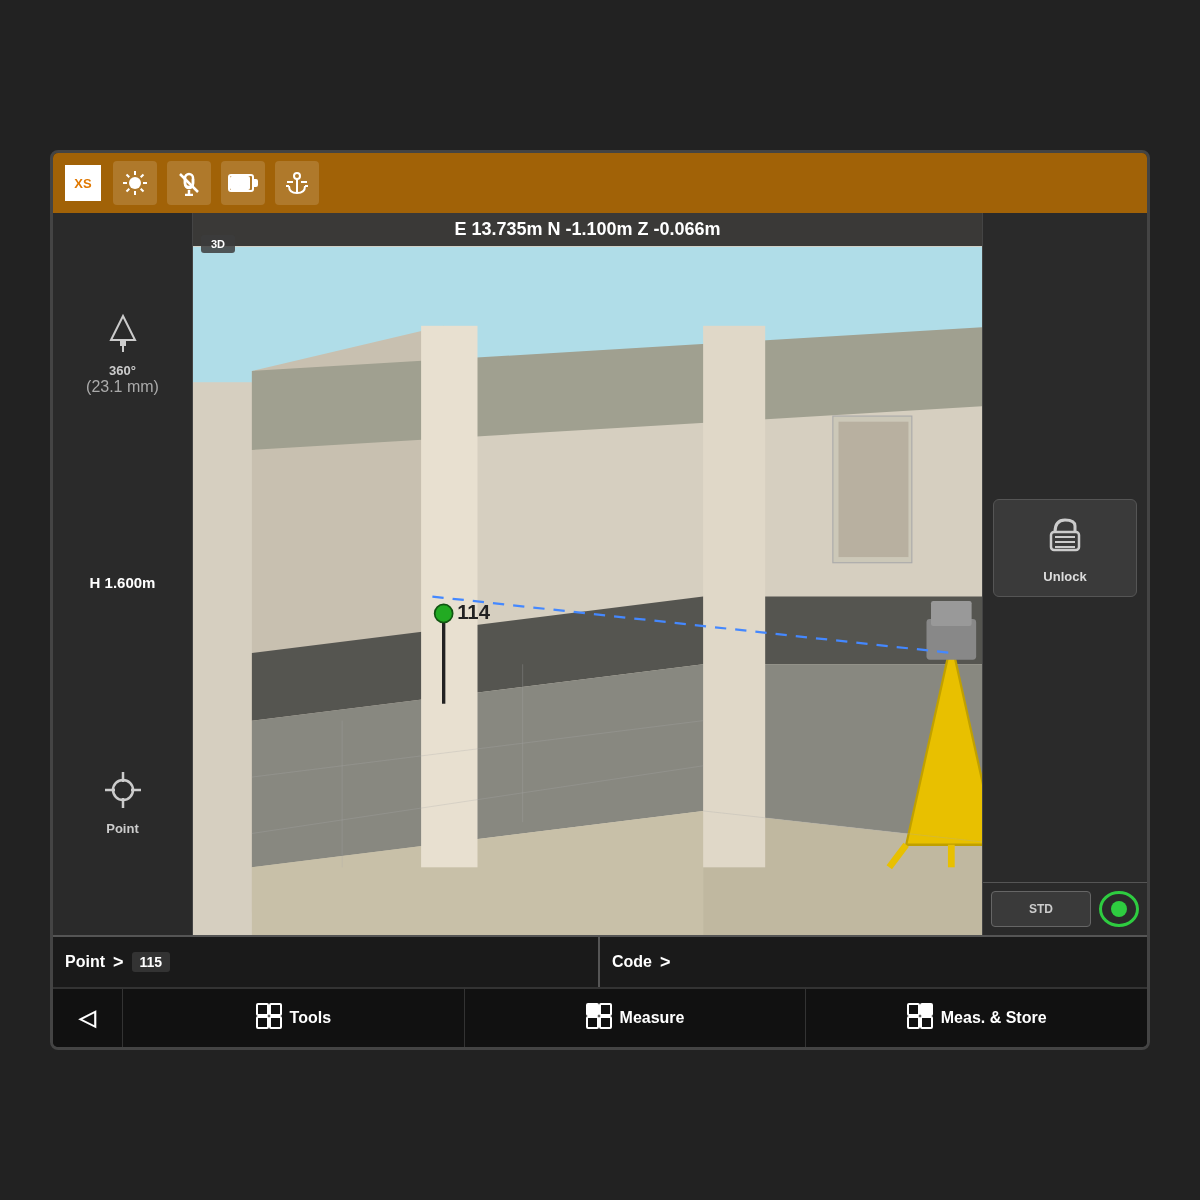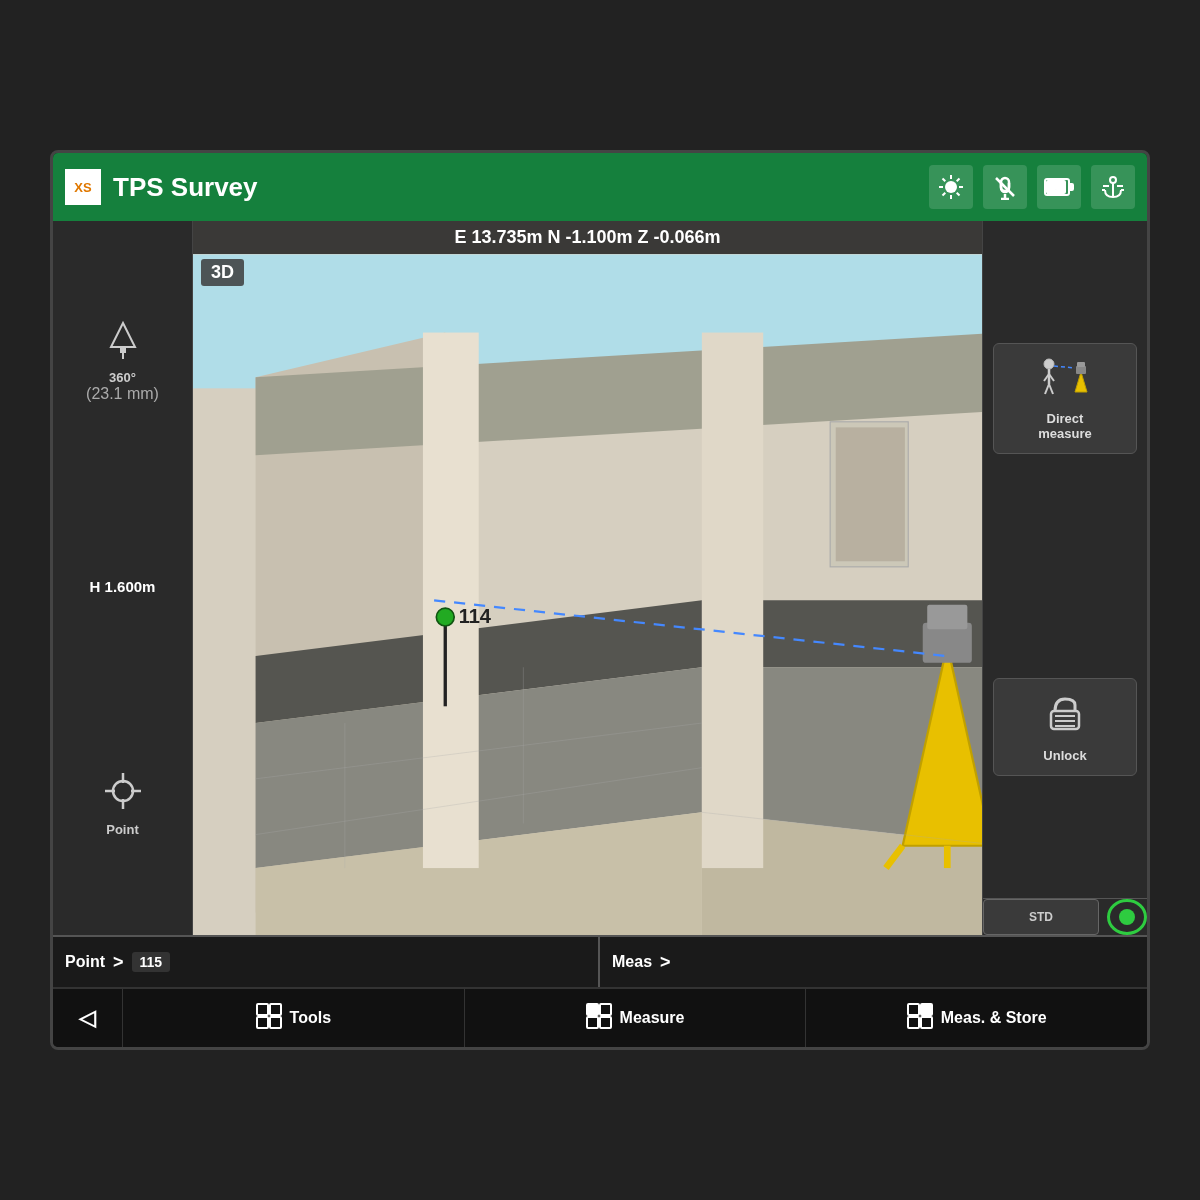--- a/index.html
+++ b/index.html
@@ -17,22 +17,22 @@
       height: 900px;
       background: #1a1a1a;
       border: 3px solid #444;
       border-radius: 8px;
       overflow: hidden;
       display: flex;
       flex-direction: column;
     }
     
     .header {
-      background: #15803d;
-      height: 68px;
+      background: #a16207;
+      height: 60px;
       display: flex;
       align-items: center;
       padding: 0 12px;
       flex-shrink: 0;
     }
     .header-logo {
       width: 36px;
       height: 36px;
       background: #fff;
       border: 2px solid #fff;
@@ -120,25 +120,25 @@
       background: rgba(30,30,30,0.85);
       color: #fff;
       text-align: center;
       font-size: 18px;
       font-weight: bold;
       padding: 6px 0;
       z-index: 10;
     }
     .badge-3d {
       position: absolute;
-      top: 38px;
+      top: 22px;
       left: 8px;
       background: rgba(60,60,60,0.85);
       color: #fff;
-      font-size: 18px;
+      font-size: 11px;
       font-weight: bold;
       padding: 3px 10px;
       border-radius: 3px;
       z-index: 10;
     }
     
     .scene-svg {
       width: 100%;
       height: 100%;
       position: absolute;
@@ -186,21 +186,21 @@
       color: #ccc;
     }
     .right-btn-label {
       font-size: 13px;
       font-weight: bold;
       text-align: center;
     }
     .right-bottom {
       display: flex;
       border-top: 1px solid #555;
-      padding: 0;
+      padding: 8px;
       gap: 8px;
     }
     .std-btn {
       flex: 1;
       background: #3a3a3a;
       border: 1px solid #666;
       border-radius: 4px;
       color: #ccc;
       font-size: 12px;
       font-weight: bold;
@@ -297,21 +297,20 @@
       flex: 0 0 70px;
     }
   </style>
 </head>
 <body>
 
 <div class="device-frame">
 
   <div class="header">
     <div class="header-logo">XS</div>
-    <div class="header-title">TPS Survey</div>
     <div class="header-icons">
       <div class="header-icon-btn">
         <svg width="28" height="28" viewBox="0 0 28 28" fill="white">
           <circle cx="14" cy="14" r="6" fill="white"></circle>
           <line x1="14" y1="2" x2="14" y2="6" stroke="white" stroke-width="2"></line>
           <line x1="14" y1="22" x2="14" y2="26" stroke="white" stroke-width="2"></line>
           <line x1="2" y1="14" x2="6" y2="14" stroke="white" stroke-width="2"></line>
           <line x1="22" y1="14" x2="26" y2="14" stroke="white" stroke-width="2"></line>
           <line x1="5.5" y1="5.5" x2="8.3" y2="8.3" stroke="white" stroke-width="2"></line>
           <line x1="19.7" y1="19.7" x2="22.5" y2="22.5" stroke="white" stroke-width="2"></line>
@@ -435,40 +434,20 @@
         <line x1="80" y1="550" x2="480" y2="490" stroke="#aaa" stroke-width="0.5" opacity="0.5"></line>
         <line x1="160" y1="450" x2="160" y2="580" stroke="#aaa" stroke-width="0.5" opacity="0.5"></line>
         <line x1="320" y1="400" x2="320" y2="540" stroke="#aaa" stroke-width="0.5" opacity="0.5"></line>
         <line x1="480" y1="530" x2="750" y2="560" stroke="#aaa" stroke-width="0.5" opacity="0.5"></line>
       </svg>
     </div>
 
     <div class="right-panel">
       <div class="right-buttons">
 
-        <div class="right-btn">
-          <div class="right-btn-icon">
-            <svg width="52" height="42" viewBox="0 0 52 42" fill="none">
-
-              <circle cx="10" cy="8" r="5" fill="#ccc" stroke="#bbb" stroke-width="1"></circle>
-              <line x1="10" y1="13" x2="10" y2="28" stroke="#ccc" stroke-width="2.5"></line>
-              <line x1="10" y1="18" x2="5" y2="25" stroke="#ccc" stroke-width="2"></line>
-              <line x1="10" y1="18" x2="15" y2="25" stroke="#ccc" stroke-width="2"></line>
-              <line x1="10" y1="28" x2="6" y2="38" stroke="#ccc" stroke-width="2"></line>
-              <line x1="10" y1="28" x2="14" y2="38" stroke="#ccc" stroke-width="2"></line>
-
-              <polygon points="42,16 36,36 48,36" fill="#e8c000" stroke="#c0a000" stroke-width="1"></polygon>
-              <rect x="37" y="10" width="10" height="8" rx="1" fill="#888"></rect>
-              <rect x="38" y="6" width="8" height="5" rx="1" fill="#999"></rect>
-
-              <line x1="15" y1="10" x2="36" y2="12" stroke="#4488ff" stroke-width="1.5" stroke-dasharray="4,3"></line>
-            </svg>
-          </div>
-          <div class="right-btn-label">Direct<br>measure</div>
-        </div>
 
         <div class="right-btn">
           <div class="right-btn-icon">
             <svg width="44" height="44" viewBox="0 0 44 44" fill="none">
 
               <path d="M12 20 Q12 8 22 8 Q32 8 32 14 L32 20" stroke="#ccc" stroke-width="3" fill="none"></path>
               <rect x="8" y="20" width="28" height="18" rx="3" fill="none" stroke="#ccc" stroke-width="2.5"></rect>
 
               <line x1="12" y1="25" x2="32" y2="25" stroke="#ccc" stroke-width="2"></line>
               <line x1="12" y1="30" x2="32" y2="30" stroke="#ccc" stroke-width="2"></line>
@@ -488,21 +467,21 @@
     </div>
   </div>
 
   <div class="info-bar">
     <div class="info-point">
       <span class="info-label">Point</span>
       <span class="info-arrow">&gt;</span>
       <span class="info-value">115</span>
     </div>
     <div class="info-code">
-      <span class="info-label">Meas</span>
+      <span class="info-label">Code</span>
       <span class="info-arrow">&gt;</span>
     </div>
   </div>
 
   <div class="bottom-nav">
     <div class="nav-btn back-btn">
       <span style="font-size:22px;color:#fff;">◁</span>
     </div>
     <div class="nav-btn">
       <span class="nav-icon">

